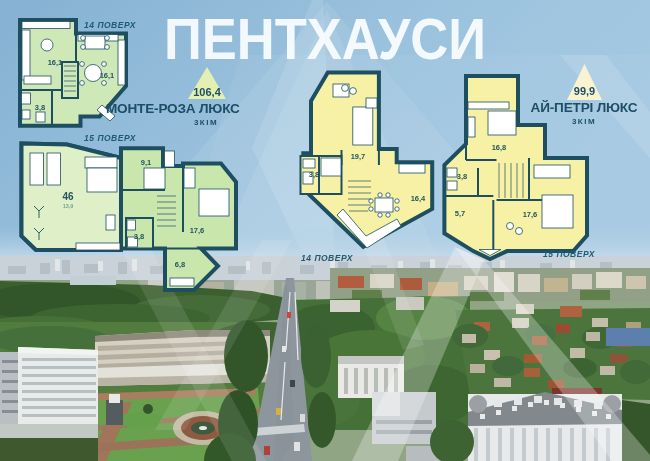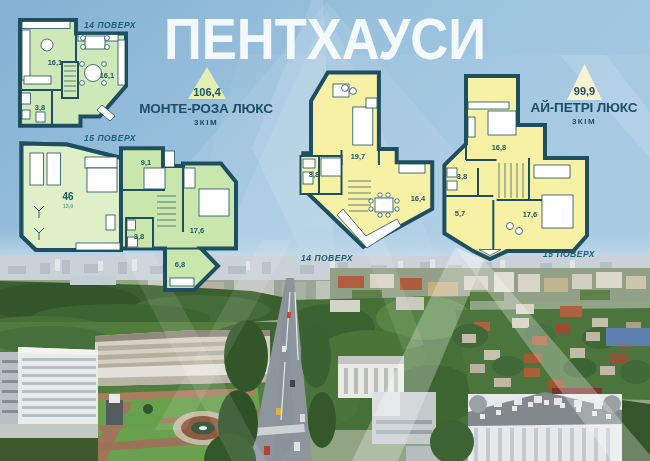--- a/index.html
+++ b/index.html
@@ -452,21 +452,21 @@
 </g>
 </g>
 
 <polygon points="207,67 226,99 188,99" fill="#e3f0b2"></polygon>
 <polygon points="584.5,64 602,100 567,100" fill="#faf3d2"></polygon>
 </svg>
 
 <div class="t" id="title" style="left:0;top:5px;width:650px;text-align:center;
   font-size:58px;color:rgba(250,253,255,0.93);letter-spacing:0;transform:scaleX(0.905);transform-origin:325px 0;">ПЕНТХАУСИ</div>
 
-<div class="t" style="left:106px;top:101px;width:200px;text-align:center;font-size:13.6px;letter-spacing:-0.2px;">МОНТЕ-РОЗА ЛЮКС</div>
+<div class="t" style="left:106px;top:101px;width:200px;font-size:13.6px;letter-spacing:-0.2px;">МОНТЕ-РОЗА ЛЮКС</div>
 <div class="t" style="left:106px;top:117.5px;width:200px;text-align:center;font-size:8px;letter-spacing:1.5px;">3КІМ</div>
 
 <div class="t" style="left:484px;top:100px;width:200px;text-align:center;font-size:13.6px;letter-spacing:-0.2px;">АЙ-ПЕТРІ ЛЮКС</div>
 <div class="t" style="left:484px;top:116.5px;width:200px;text-align:center;font-size:8px;letter-spacing:1.5px;">3КІМ</div>
 
 <div class="t" style="left:60px;top:20px;width:100px;text-align:center;font-size:8.5px;font-style:italic;letter-spacing:0.5px;color:#1e5b74;">14 ПОВЕРХ</div>
 <div class="t" style="left:60px;top:132.5px;width:100px;text-align:center;font-size:8.5px;font-style:italic;letter-spacing:0.5px;color:#1e5b74;">15 ПОВЕРХ</div>
 <div class="t" style="left:277px;top:252.5px;width:100px;text-align:center;font-size:8.5px;font-style:italic;letter-spacing:0.5px;color:#1e5b74;">14 ПОВЕРХ</div>
 <div class="t" style="left:519px;top:248.5px;width:100px;text-align:center;font-size:8.5px;font-style:italic;letter-spacing:0.5px;color:#1e5b74;">15 ПОВЕРХ</div>
 

